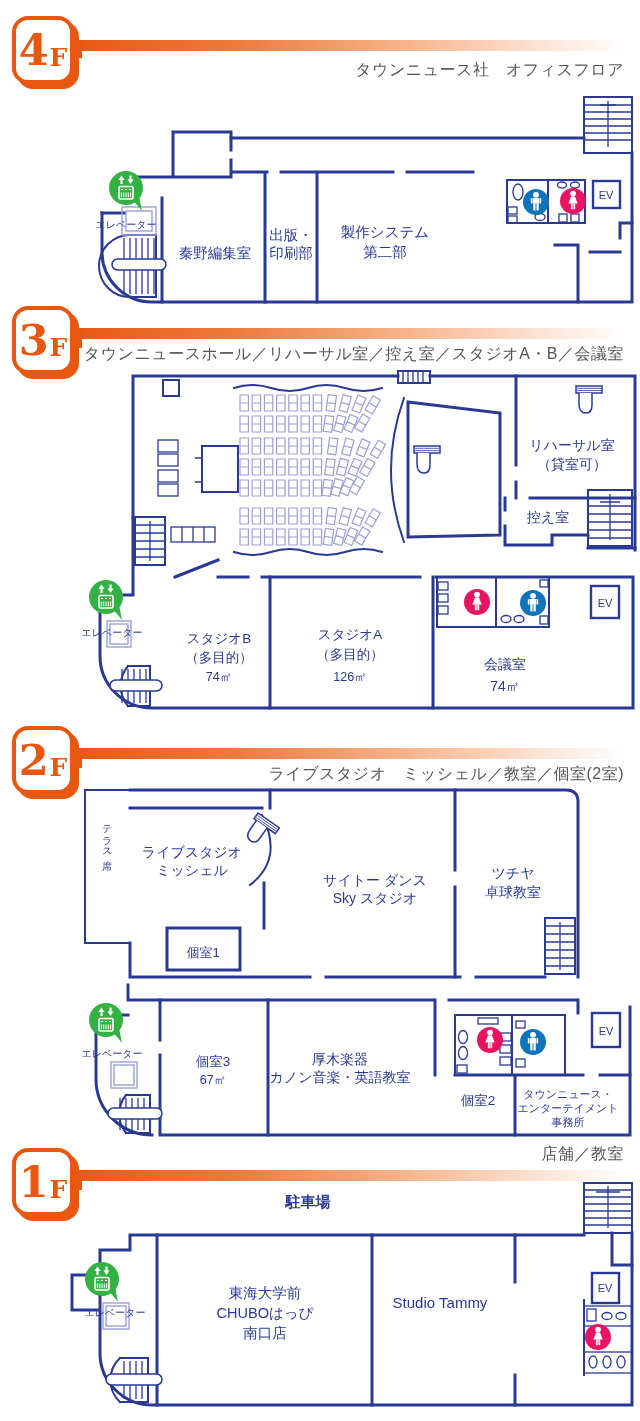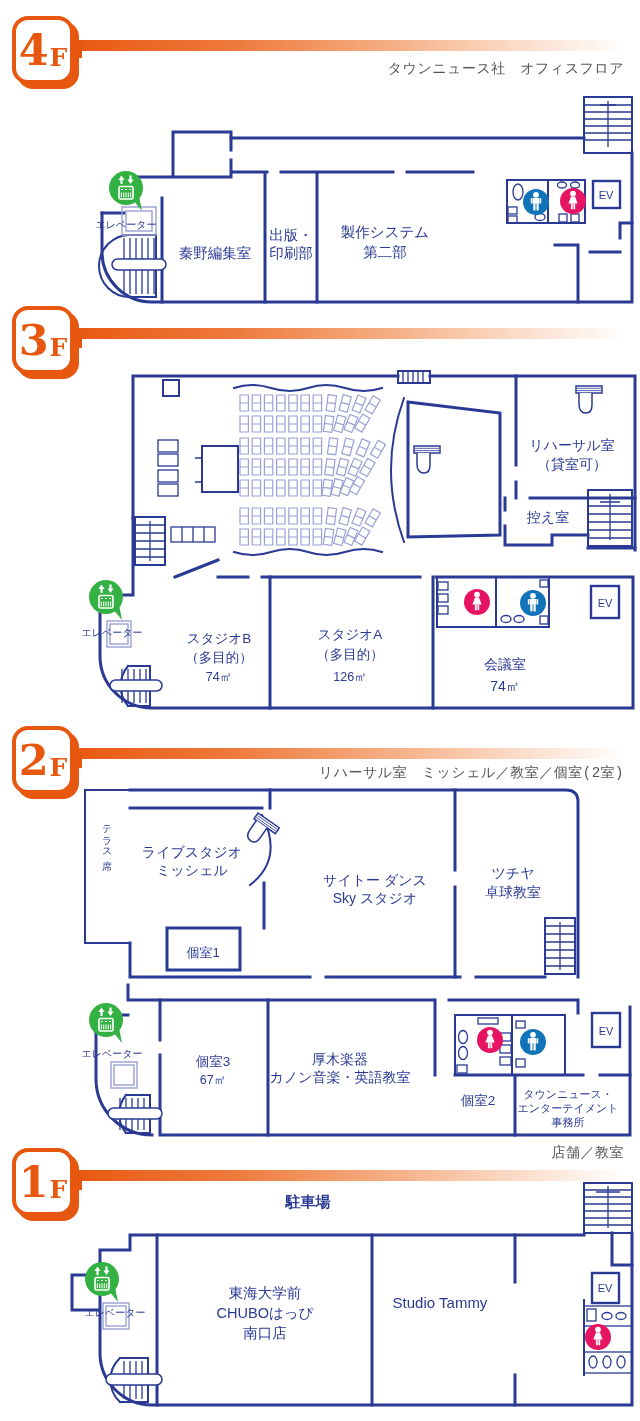--- a/index.html
+++ b/index.html
@@ -9,22 +9,22 @@
          border:4px solid var(--orange);border-radius:16px;box-shadow:5px 5px 0 0 var(--orange);
          display:flex;align-items:center;justify-content:center;z-index:3;}
   .badge::after{content:"";position:absolute;right:-12px;top:50%;margin-top:-8px;
          width:12px;height:16px;background:var(--orange);}
   .badge .num{font-family:"DejaVu Serif",serif;font-weight:bold;font-size:43px;
          color:var(--orange);line-height:1;}
   .badge .suf{font-family:"DejaVu Serif",serif;font-weight:bold;font-size:25px;
          color:var(--orange);line-height:1;margin:14px 0 0 1px;}
   .bar{position:absolute;left:66px;width:560px;height:11px;z-index:2;
        background:linear-gradient(90deg,var(--orange) 0%,#ee7a3c 30%,#f6b28a 60%,#fce4d5 85%,#ffffff 100%);}
-  .sub{position:absolute;right:16px;color:var(--gray);font-size:14px;letter-spacing:.5px;
-       white-space:nowrap;z-index:2;font-family:Liberation Mono, monospace;}
+  .sub{position:absolute;right:16px;color:var(--gray);font-size:16px;letter-spacing:.5px;
+       white-space:nowrap;z-index:2;}
   svg{position:absolute;left:0;overflow:visible;}
   .w{fill:none;stroke:var(--wall);stroke-width:3;stroke-linecap:square;stroke-linejoin:miter;}
   .w2{fill:none;stroke:var(--wall);stroke-width:2;stroke-linecap:square;}
   .fx{fill:none;stroke:var(--wall);stroke-width:1.3;}
   .fx2{fill:none;stroke:var(--seat);stroke-width:1.4;}
   .seat{fill:#fff;stroke:var(--seat);stroke-width:1.2;}
   .pill{fill:#fff;stroke:var(--wall);stroke-width:1.5;}
   .evbox{fill:#fff;stroke:var(--wall);stroke-width:2.4;}
   .lbl{fill:var(--wall);font-family:"Liberation Sans",sans-serif;text-anchor:middle;}
   .bold{font-weight:bold;}
@@ -122,20 +122,21 @@
     <text class="lbl" x="291" y="163" font-size="14.5">印刷部</text>
     <text class="lbl" x="385" y="142" font-size="14.5">製作システム</text>
     <text class="lbl" x="385" y="162" font-size="14.5">第二部</text>
   </svg>
 
   <div class="badge" style="top:306px">
     <span class="num">3</span>
       <span class="suf">F</span>
   </div>
   <div class="bar" style="top:328px"></div>
+  <div class="sub" style="top:344px">タウンニュースホール／リハーサル室／控え室／スタジオA・B／会議室</div>
 
   <svg style="top:370px" width="640" height="350" viewBox="0 0 640 350">
     <g>
       <path class="w" d="M398,6 H133 V148 M430,6 H635 V180"></path>
       <path class="w" d="M516,6 V95 M516,112 V128 M530,128 H635"></path>
       <path class="w" d="M505,128 V140 M505,156 V175 M505,175 H552 V165 M552,165 H588 M588,178 H635"></path>
       <path class="w" d="M408,32 L500,43 V165 L408,167 Z"></path>
       <path class="w" d="M218,190 L175,207 M133,148 V196 M133,196 V225 M218,207 H248 M262,207 H420 M436,207 H633 M633,207 V338 H152 M152,338 A52,52 0 0 1 100,286 M100,286 V225 M100,225 H133"></path>
       <path class="w" d="M270,207 V338 M433,207 V338"></path>
     </g>
@@ -314,21 +315,21 @@
     <text class="lbl" x="350" y="311" font-size="12.5">126㎡</text>
     <text class="lbl" x="505" y="299" font-size="14">会議室</text>
     <text class="lbl" x="505" y="321" font-size="14">74㎡</text>
   </svg>
 
   <div class="badge" style="top:726px">
     <span class="num">2</span>
       <span class="suf">F</span>
   </div>
   <div class="bar" style="top:748px"></div>
-  <div class="sub" style="top:764px">リハーサル室　ミッシェル／教室／個室(2室)</div>
+  <div class="sub" style="top:764px">ライブスタジオ　ミッシェル／教室／個室(2室)</div>
 
   <svg style="top:785px" width="640" height="360" viewBox="0 0 640 360">
     <g>
       <path class="w2" d="M85,5 H130 M85,5 V158 M85,158 H130"></path>
       <path class="w" d="M130,5 H566 Q578,5 578,17 V192"></path>
       <path class="w" d="M130,23 H262 M264,98 V143 M270,5 V23"></path>
       <path class="w" d="M130,158 V192 M130,192 H310 M326,192 H460 M476,192 H545"></path>
       <path class="w" d="M455,5 V85 M455,102 V192"></path>
       <rect class="w" x="167" y="143" width="73" height="42" fill="none"></rect>
       <path class="w" d="M160,215 H433 M449,215 H578 M578,215 V228 M630,222 V350 M160,350 H630 M160,215 V255 M160,270 V350"></path>

